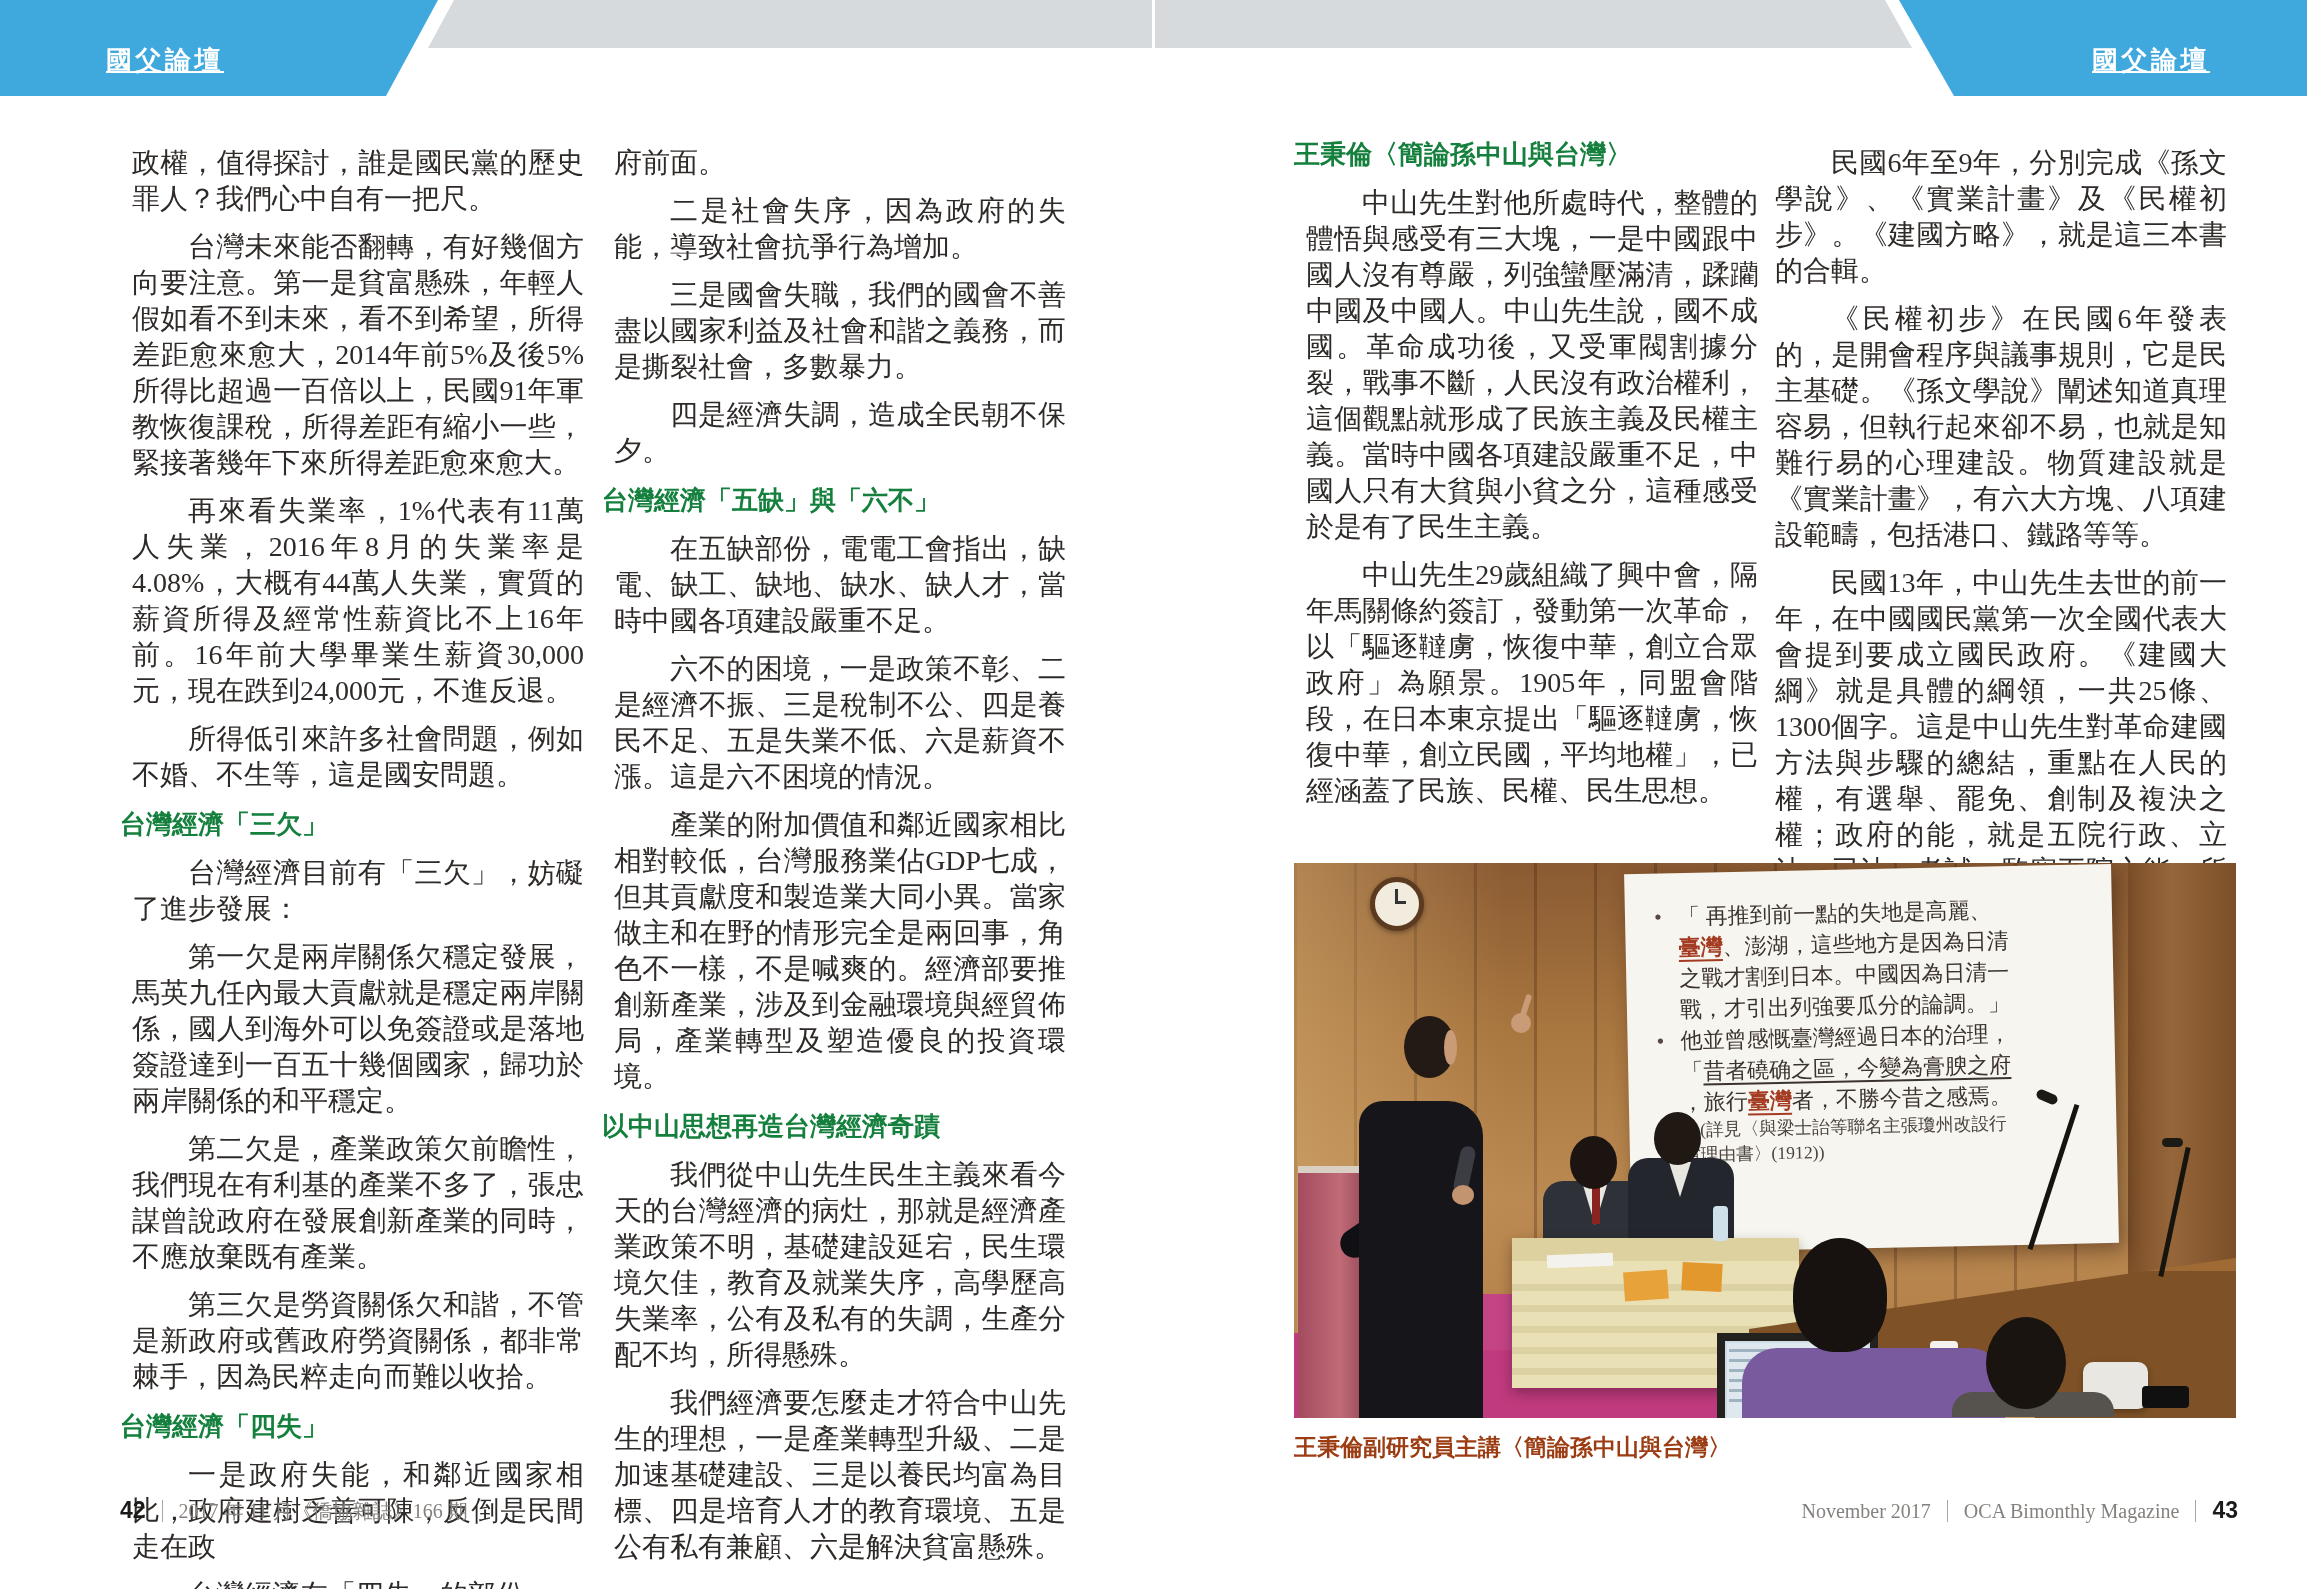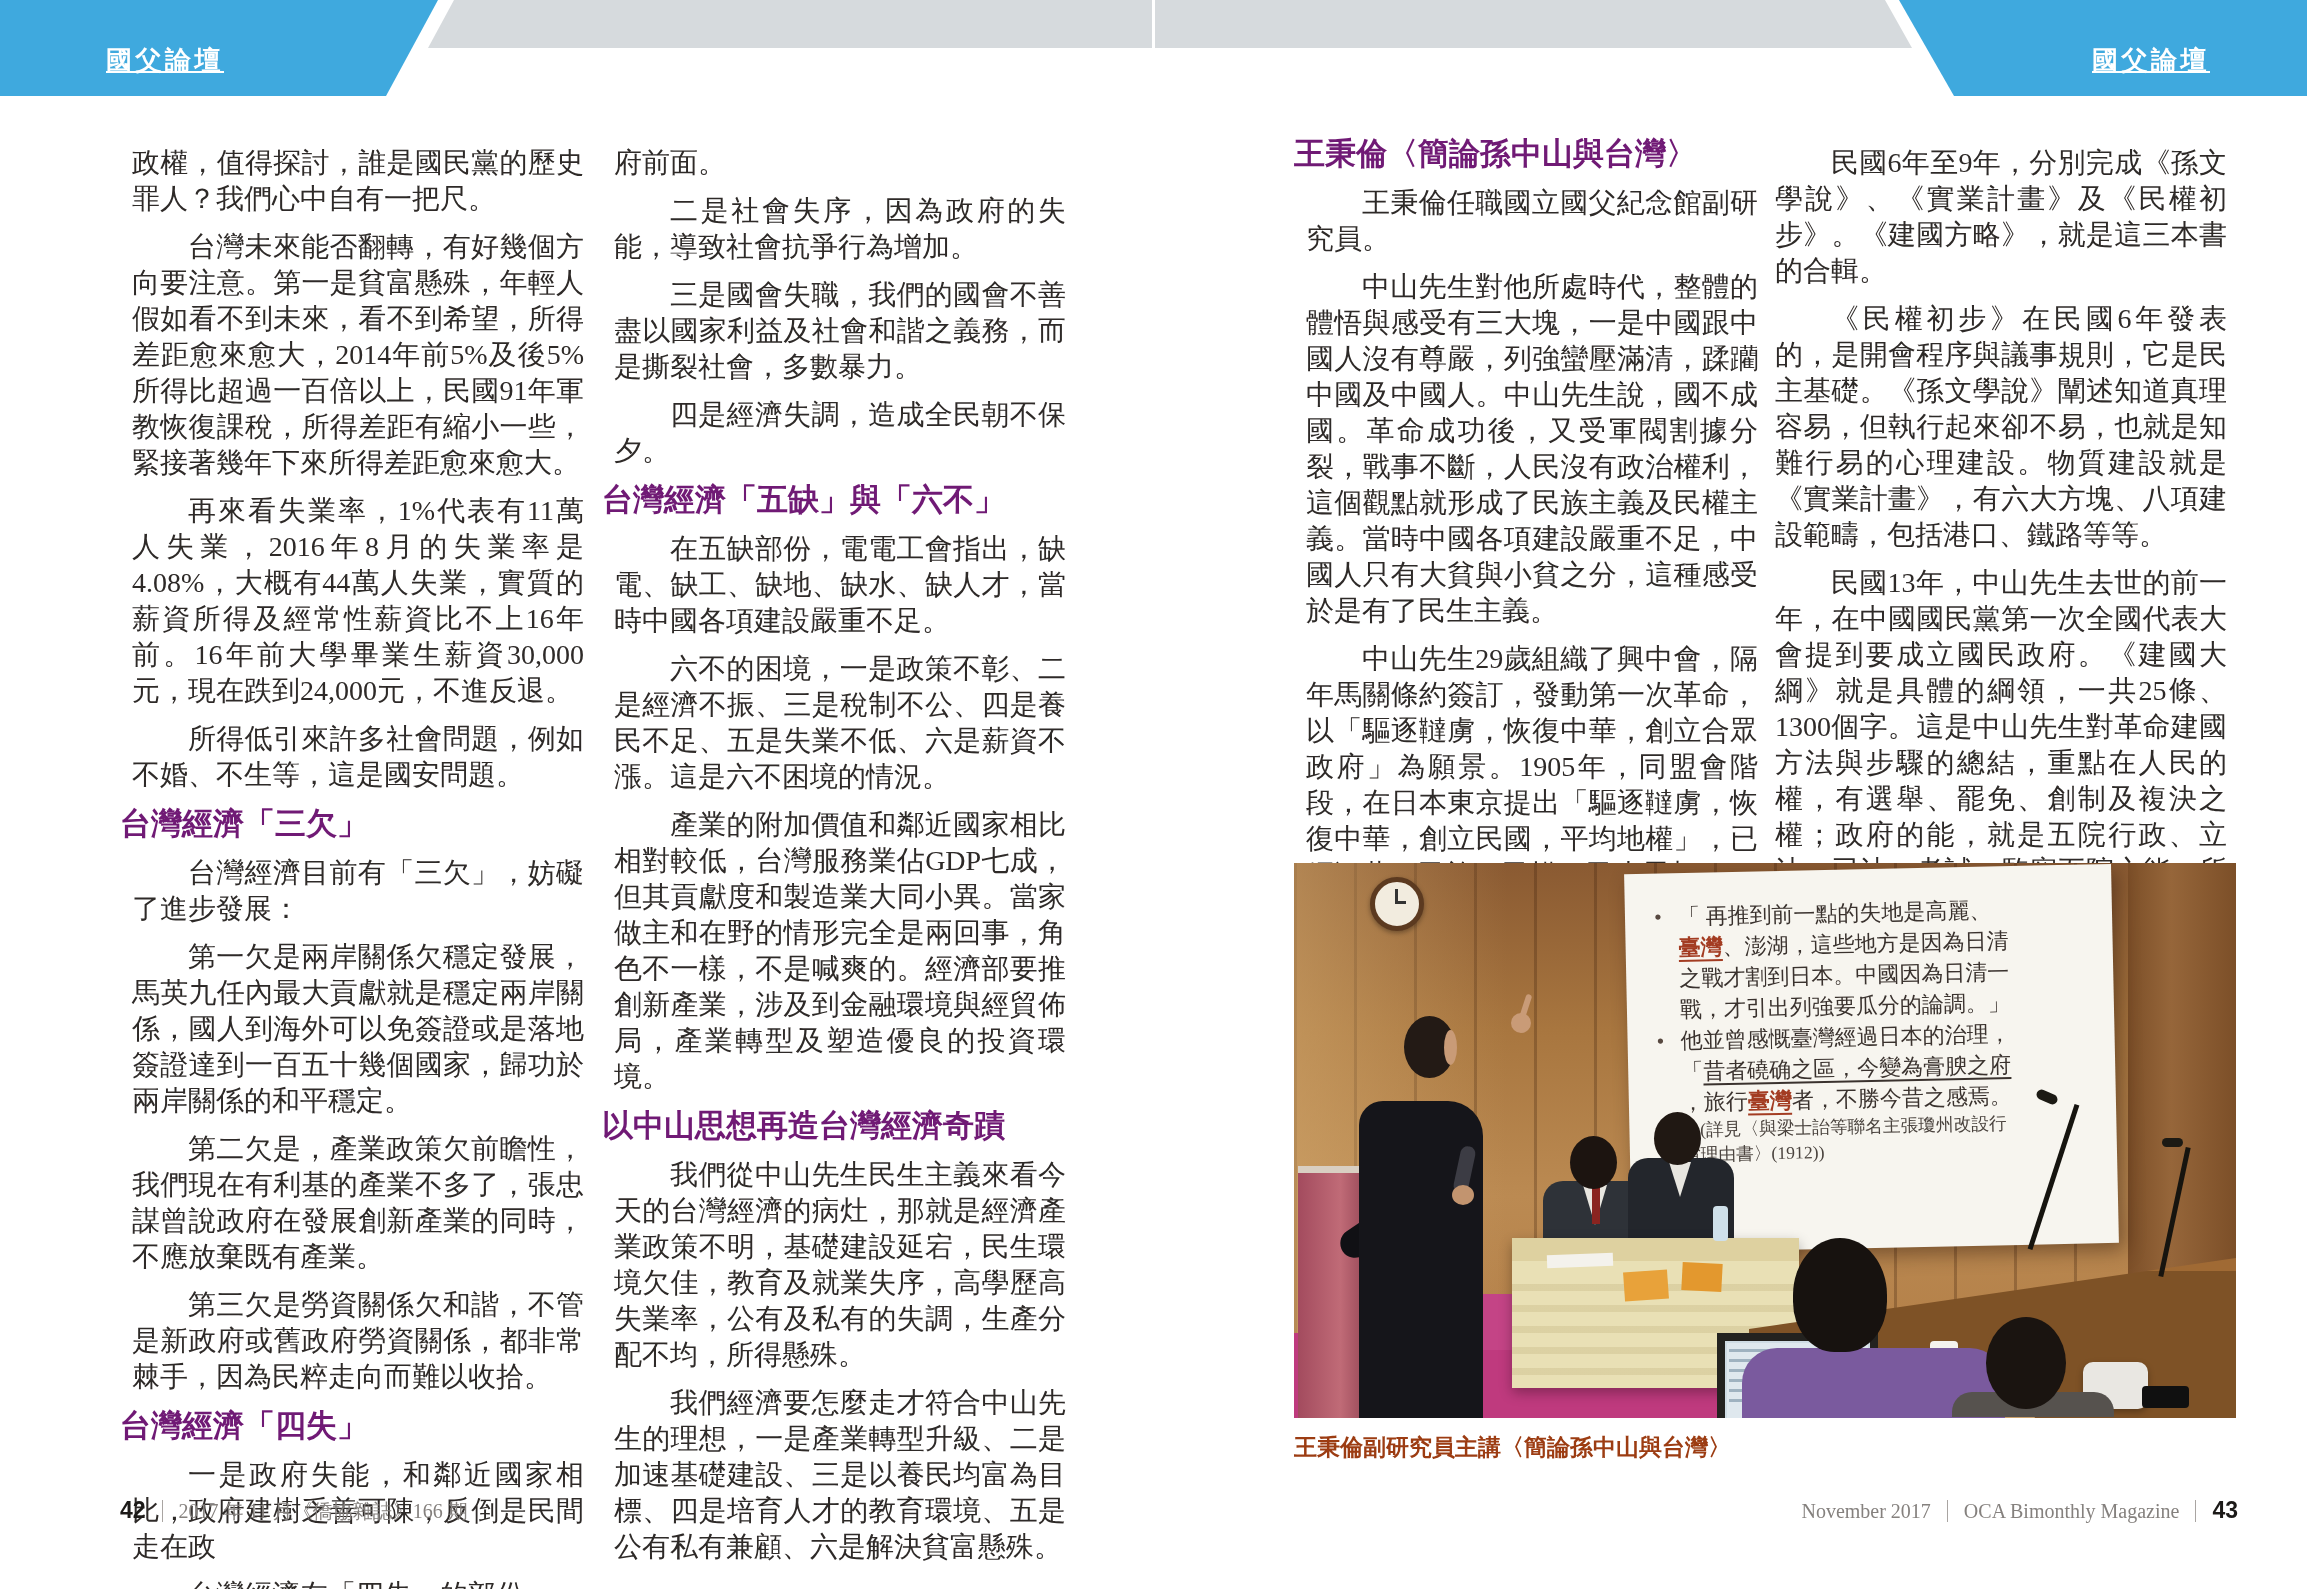--- a/index.html
+++ b/index.html
@@ -20,22 +20,22 @@
 
   
   .col{position:absolute;width:476px;top:133px;font-size:28px;line-height:36px;text-align:justify;
        text-justify:inter-ideograph;}
   .col.c1{left:120px;}
   .col.c2{left:602px;}
   .col.c3{left:1294px;}
   .col.c4{left:1763px;}
   .para{margin:12px;text-indent:56px;}
   .para.noindent{text-indent:0;}
-  .subhead{font-family:"Liberation Sans","DejaVu Sans",sans-serif;font-weight:700;font-size:31px;
-           line-height:38px;color:#701a75;margin:11px 0 4px;text-indent:0;text-align:left;}
+  .subhead{font-family:"Liberation Sans","DejaVu Sans",sans-serif;font-weight:700;font-size:26px;
+           line-height:38px;color:#15803d;margin:11px 0 4px;text-indent:0;text-align:left;}
   .col .subhead:first-child{margin-top:2px;}
 
   
   .footer{position:absolute;top:1497px;font-size:20px;color:#85817e;white-space:nowrap;}
   .footer-left{left:120px;}
   .footer-right{right:69px;text-align:right;}
   .pagenum{font-family:"Liberation Sans","DejaVu Sans",sans-serif;font-weight:700;font-size:23px;
            color:#1c1a18;}
   .vbar{display:inline-block;width:0;height:22px;border-left:1px solid #a9a5a2;margin:0 11px;
         vertical-align:-4px;}
@@ -166,21 +166,20 @@
       <div class="subhead">台灣經濟「五缺」與「六不」</div>
       <p class="para">在五缺部份，電電工會指出，缺電、缺工、缺地、缺水、缺人才，當時中國各項建設嚴重不足。</p>
       <p class="para">六不的困境，一是政策不彰、二是經濟不振、三是稅制不公、四是養民不足、五是失業不低、六是薪資不漲。這是六不困境的情況。</p>
       <p class="para">產業的附加價值和鄰近國家相比相對較低，台灣服務業佔GDP七成，但其貢獻度和製造業大同小異。當家做主和在野的情形完全是兩回事，角色不一樣，不是喊爽的。經濟部要推創新產業，涉及到金融環境與經貿佈局，產業轉型及塑造優良的投資環境。</p>
       <div class="subhead">以中山思想再造台灣經濟奇蹟</div>
       <p class="para">我們從中山先生民生主義來看今天的台灣經濟的病灶，那就是經濟產業政策不明，基礎建設延宕，民生環境欠佳，教育及就業失序，高學歷高失業率，公有及私有的失調，生產分配不均，所得懸殊。</p>
       <p class="para">我們經濟要怎麼走才符合中山先生的理想，一是產業轉型升級、二是加速基礎建設、三是以養民均富為目標、四是培育人才的教育環境、五是公有私有兼顧、六是解決貧富懸殊。</p>
     </div>
   <div class="col c3">
       <div class="subhead">王秉倫〈簡論孫中山與台灣〉</div>
-      <p class="para">王秉倫任職國立國父紀念館副研究員。</p>
       <p class="para">中山先生對他所處時代，整體的體悟與感受有三大塊，一是中國跟中國人沒有尊嚴，列強蠻壓滿清，蹂躪中國及中國人。中山先生說，國不成國。革命成功後，又受軍閥割據分裂，戰事不斷，人民沒有政治權利，這個觀點就形成了民族主義及民權主義。當時中國各項建設嚴重不足，中國人只有大貧與小貧之分，這種感受於是有了民生主義。</p>
       <p class="para">中山先生29歲組織了興中會，隔年馬關條約簽訂，發動第一次革命，以「驅逐韃虜，恢復中華，創立合眾政府」為願景。1905年，同盟會階段，在日本東京提出「驅逐韃虜，恢復中華，創立民國，平均地權」，已經涵蓋了民族、民權、民生思想。</p>
     </div>
   <div class="col c4">
       <p class="para">民國6年至9年，分別完成《孫文學說》、《實業計畫》及《民權初步》。《建國方略》，就是這三本書的合輯。</p>
       <p class="para">《民權初步》在民國6年發表的，是開會程序與議事規則，它是民主基礎。《孫文學說》闡述知道真理容易，但執行起來卻不易，也就是知難行易的心理建設。物質建設就是《實業計畫》，有六大方塊、八項建設範疇，包括港口、鐵路等等。</p>
       <p class="para">民國13年，中山先生去世的前一年，在中國國民黨第一次全國代表大會提到要成立國民政府。《建國大綱》就是具體的綱領，一共25條、1300個字。這是中山先生對革命建國方法與步驟的總結，重點在人民的權，有選舉、罷免、創制及複決之權；政府的能，就是五院行政、立法、司法、考試、監察五院之能。所以，人民有權，政府有能，權能區分成就萬能政府。</p>
     </div>
 
   <div class="photo">

